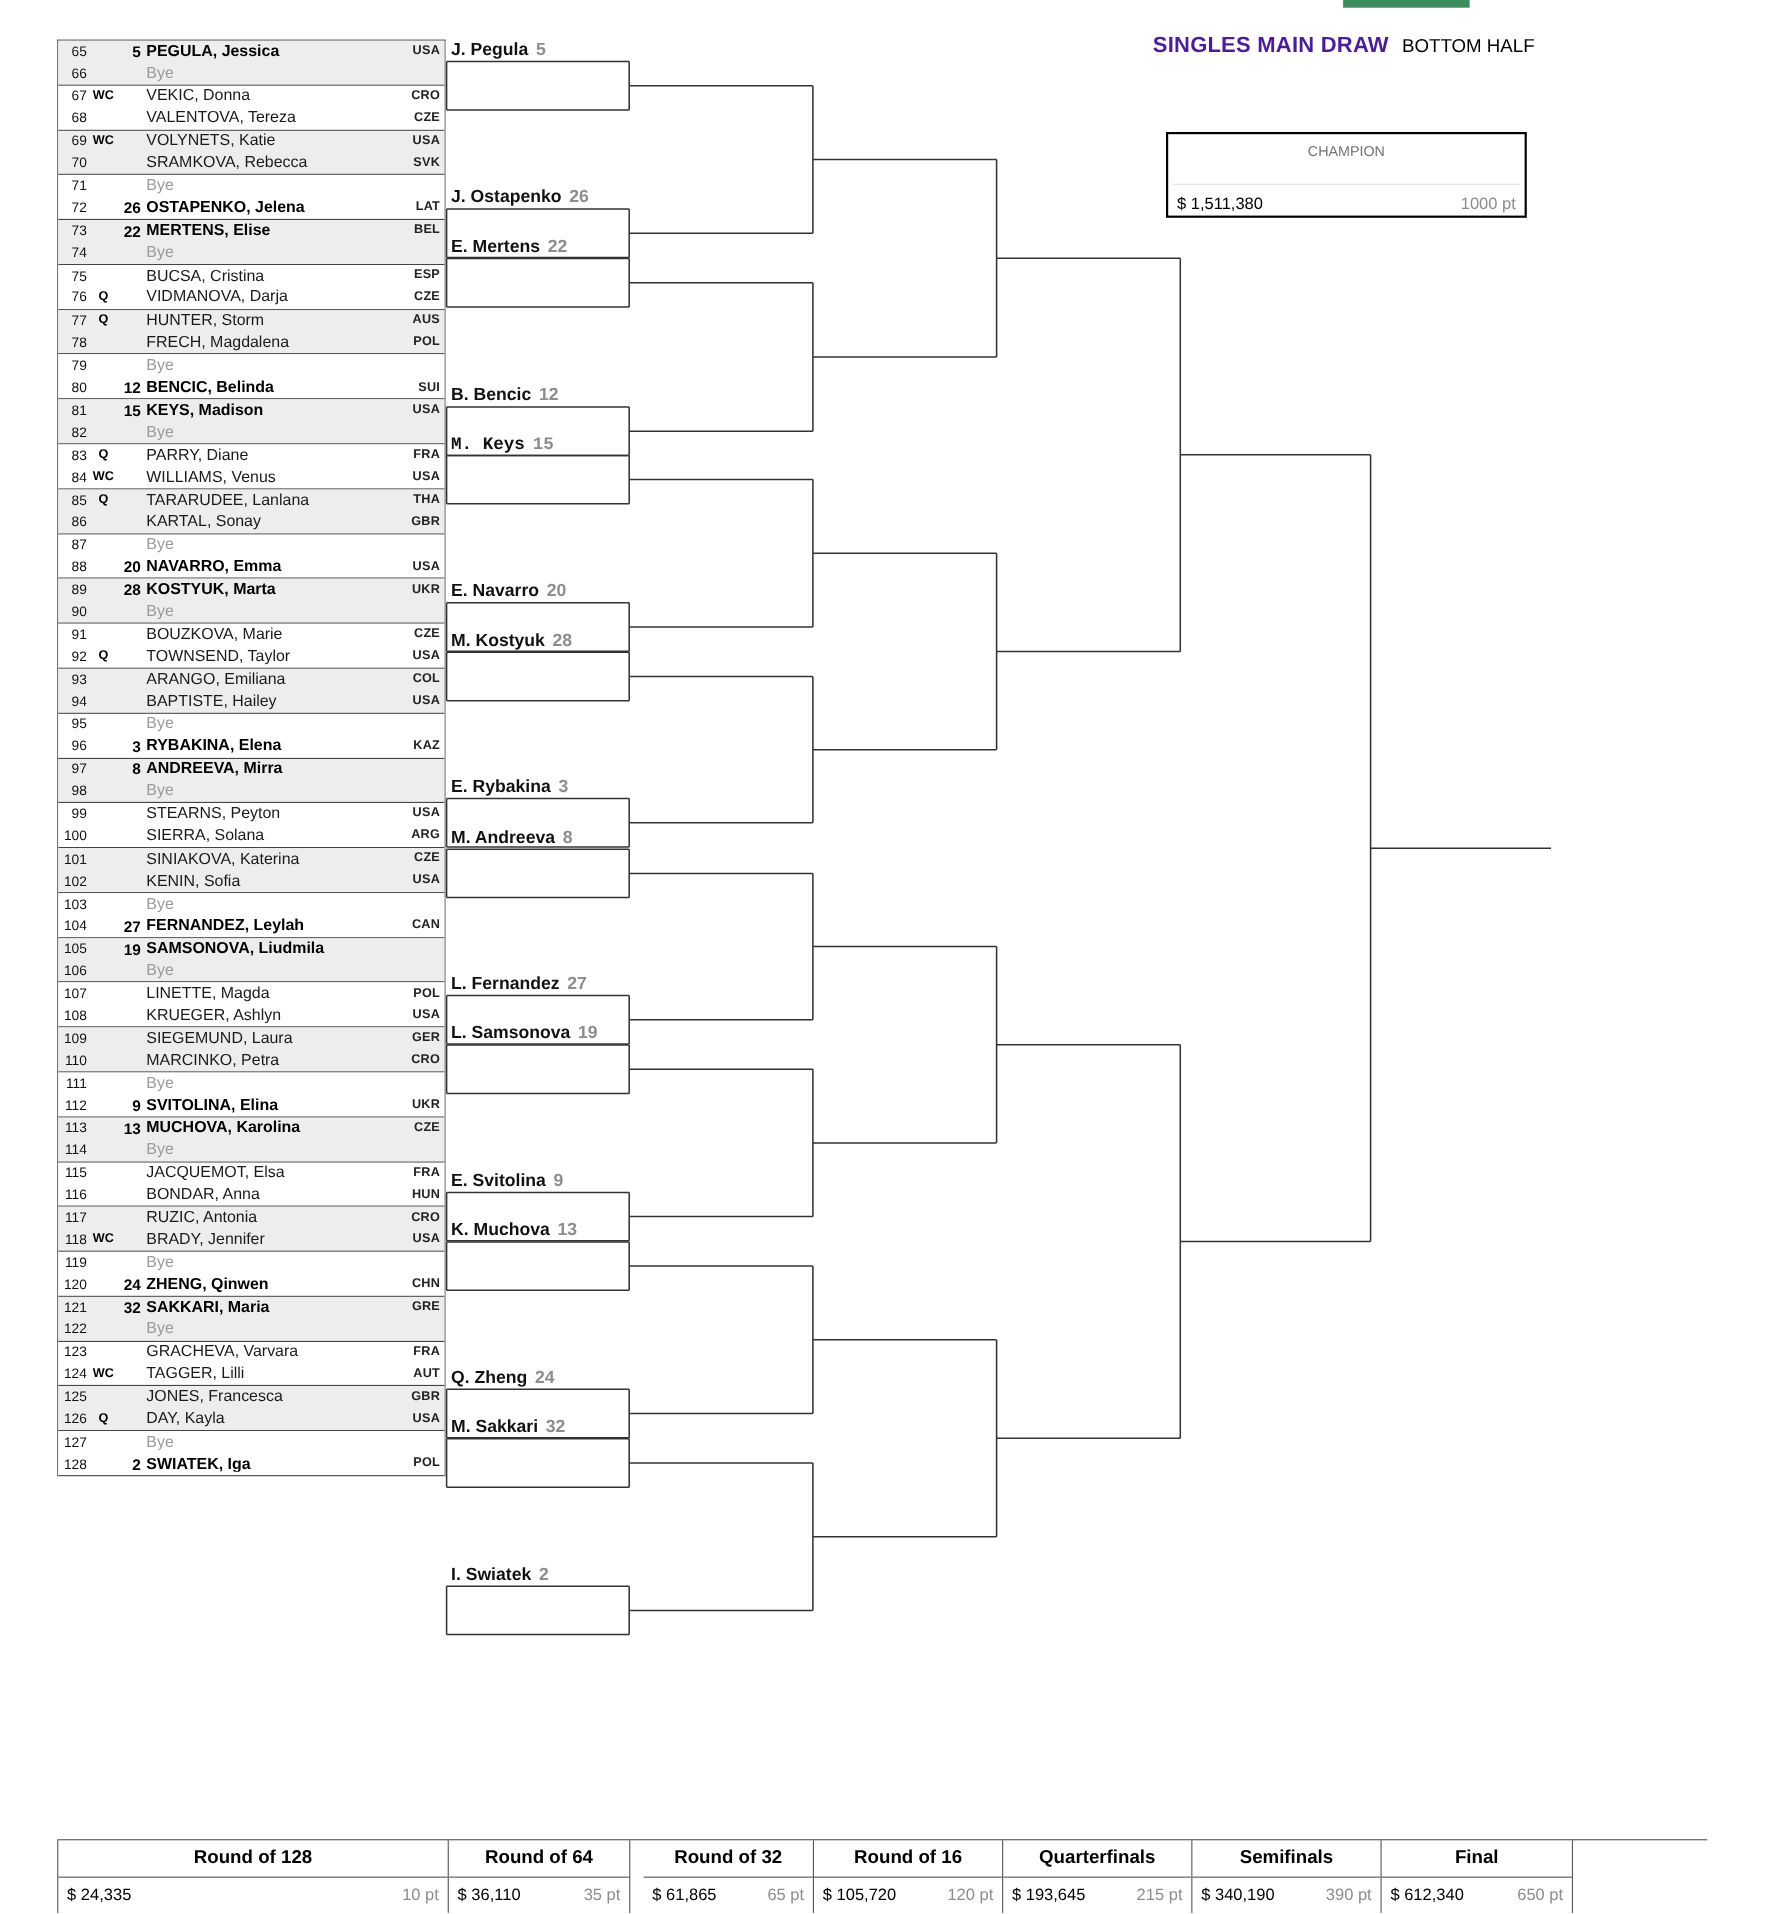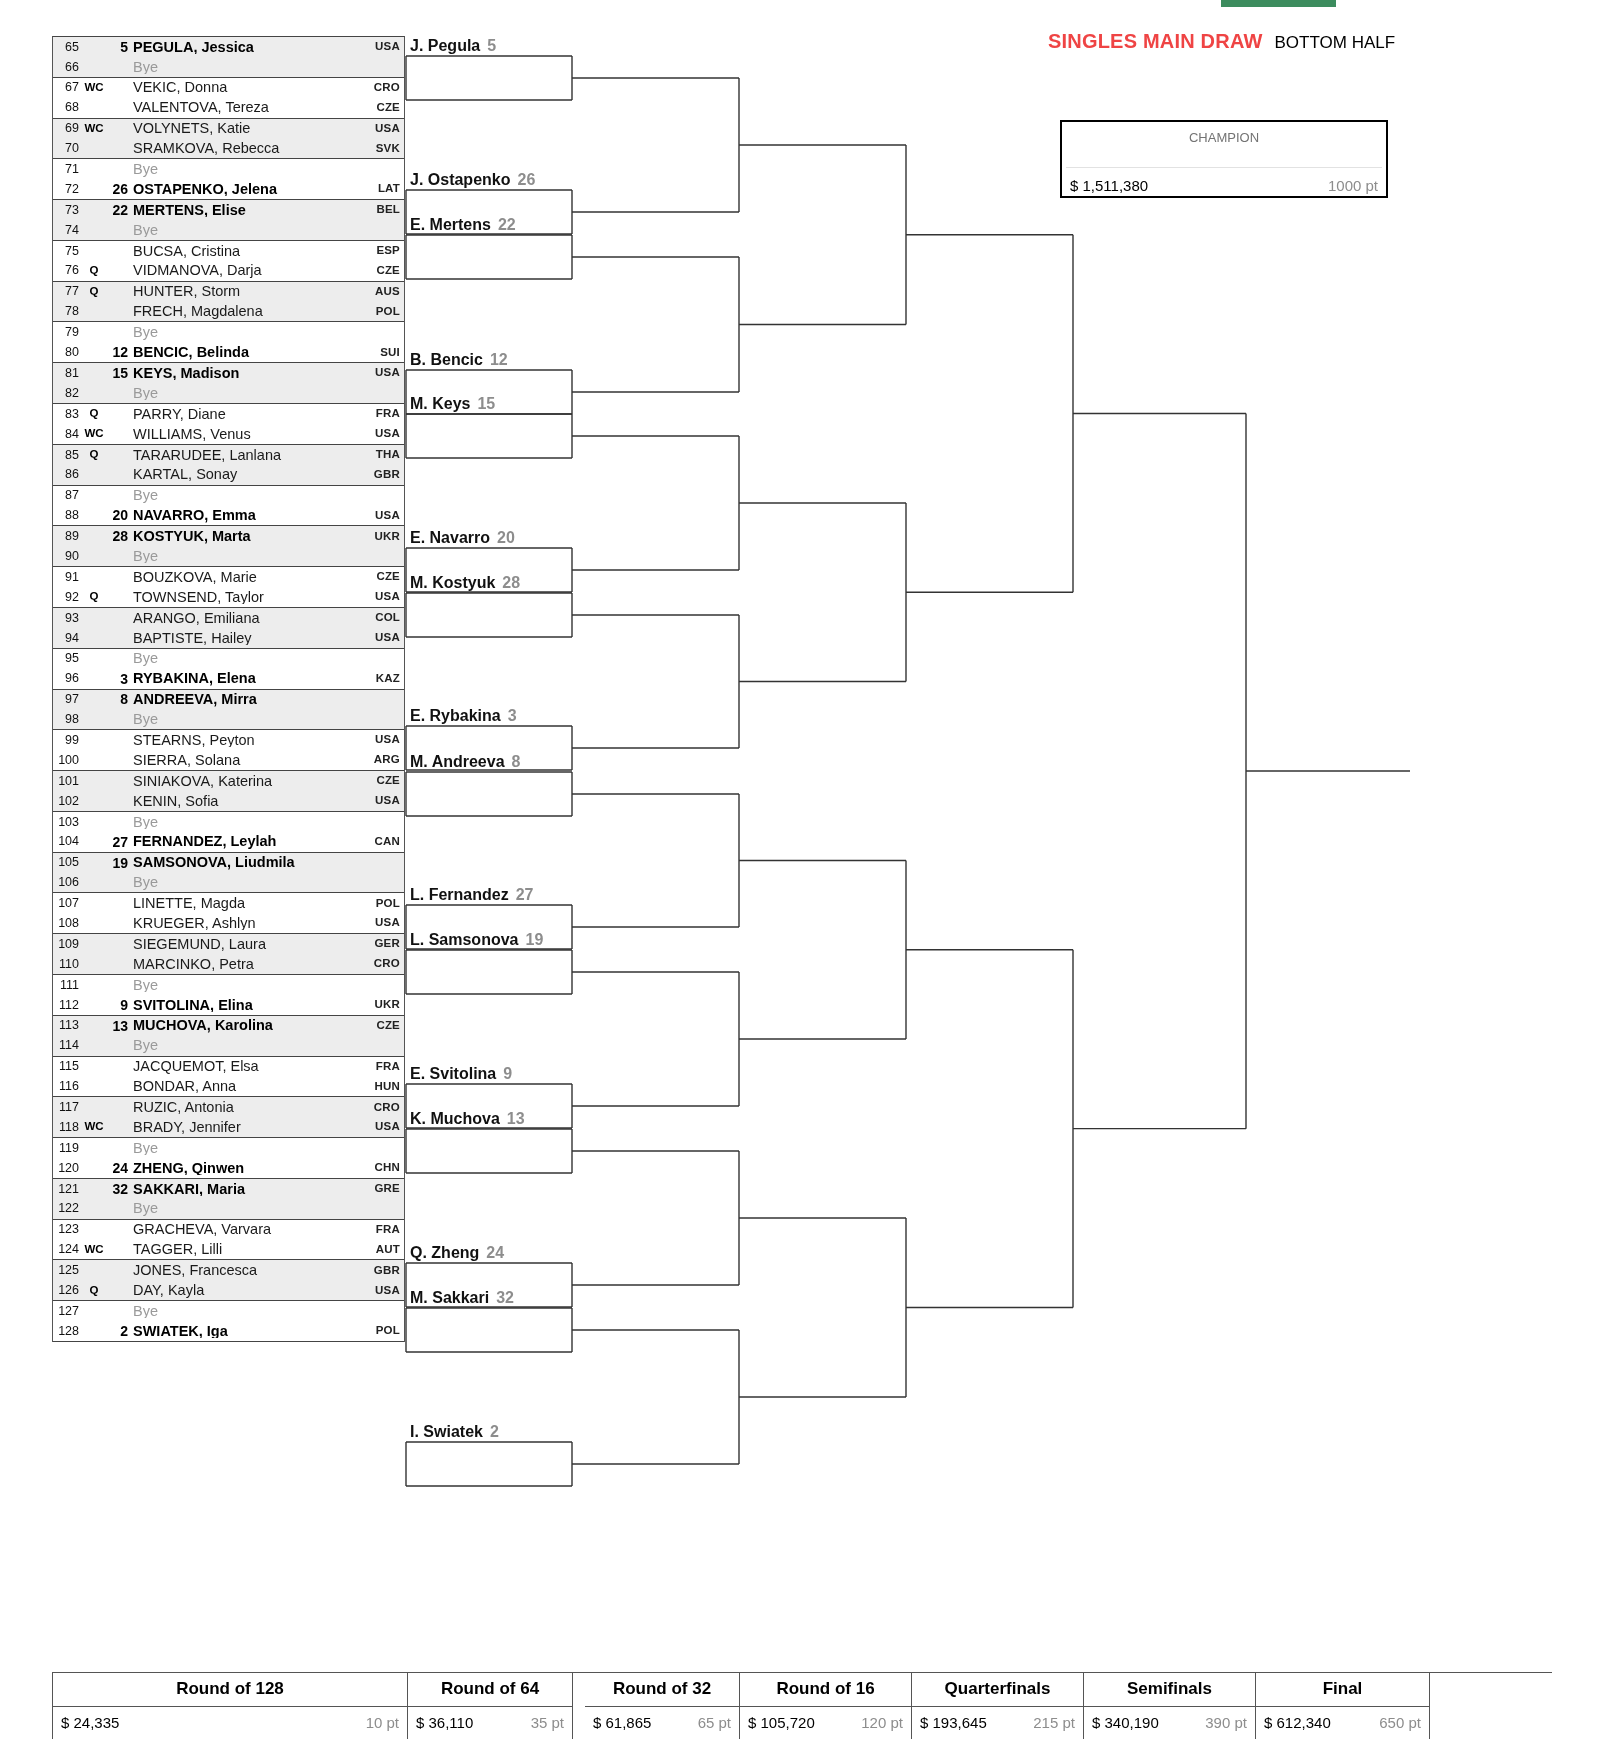--- a/index.html
+++ b/index.html
@@ -24,21 +24,21 @@
     background: #3c8c5e;
   }
 
   
   .header-title {
     position: absolute;
     left: 1048px; top: 30px;
     white-space: nowrap;
   }
   .header-title .main {
-    font-size: 20px; font-weight: bold; color: #ef4444;
+    font-size: 20px; font-weight: bold; color: #4c1d95;
     letter-spacing: 0.2px;
   }
   .header-title .sub {
     font-size: 17px; font-weight: normal; color: #000;
     margin-left: 12px;
   }
 
   
   .champion-box {
     position: absolute;
@@ -840,21 +840,21 @@
           <span class="ctry">POL</span>
         </div>
       </div>
     </div>
 
   <div id="r64-layer">
       <div class="r64-label" style="left: 410px; top: 36px;"><span>J. Pegula</span><span class="seedno">5</span></div>
       <div class="r64-label" style="left: 410px; top: 170px;"><span>J. Ostapenko</span><span class="seedno">26</span></div>
       <div class="r64-label" style="left: 410px; top: 215px;"><span>E. Mertens</span><span class="seedno">22</span></div>
       <div class="r64-label" style="left: 410px; top: 350px;"><span>B. Bencic</span><span class="seedno">12</span></div>
-      <div class="r64-label" style="left: 410px; top: 394px;"><span>M. Keys</span><span class="seedno">15</span></div>
+      <div class="r64-label" style="left: 410px; top: 394px; font-family: Liberation Mono, monospace;"><span>M. Keys</span><span class="seedno">15</span></div>
       <div class="r64-label" style="left: 410px; top: 528px;"><span>E. Navarro</span><span class="seedno">20</span></div>
       <div class="r64-label" style="left: 410px; top: 573px;"><span>M. Kostyuk</span><span class="seedno">28</span></div>
       <div class="r64-label" style="left: 410px; top: 706px;"><span>E. Rybakina</span><span class="seedno">3</span></div>
       <div class="r64-label" style="left: 410px; top: 752px;"><span>M. Andreeva</span><span class="seedno">8</span></div>
       <div class="r64-label" style="left: 410px; top: 885px;"><span>L. Fernandez</span><span class="seedno">27</span></div>
       <div class="r64-label" style="left: 410px; top: 930px;"><span>L. Samsonova</span><span class="seedno">19</span></div>
       <div class="r64-label" style="left: 410px; top: 1064px;"><span>E. Svitolina</span><span class="seedno">9</span></div>
       <div class="r64-label" style="left: 410px; top: 1109px;"><span>K. Muchova</span><span class="seedno">13</span></div>
       <div class="r64-label" style="left: 410px; top: 1243px;"><span>Q. Zheng</span><span class="seedno">24</span></div>
       <div class="r64-label" style="left: 410px; top: 1288px;"><span>M. Sakkari</span><span class="seedno">32</span></div>

